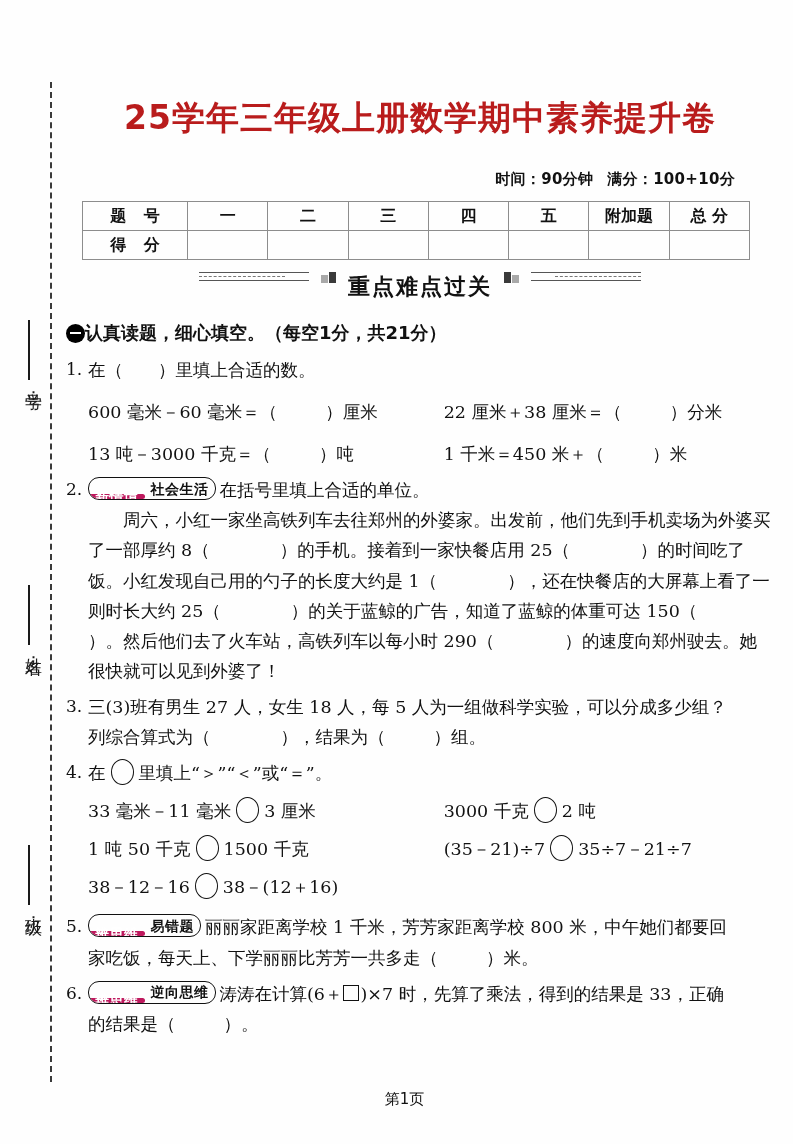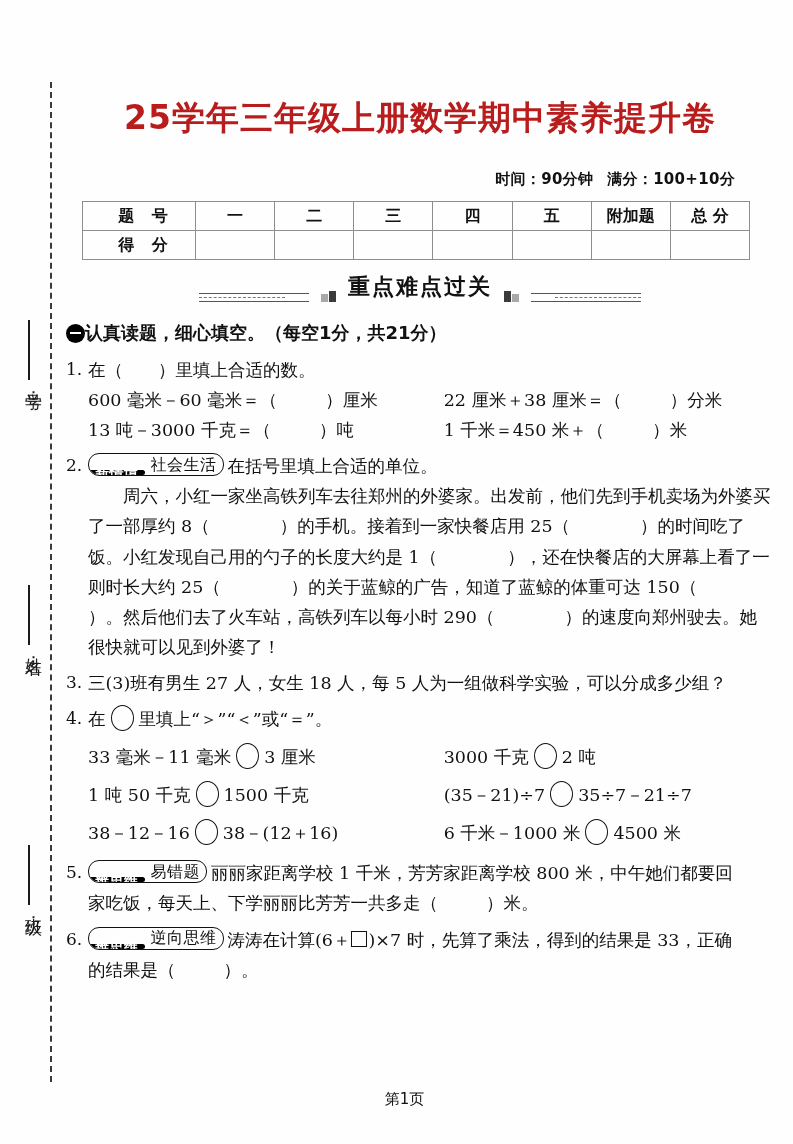--- a/index.html
+++ b/index.html
@@ -91,30 +91,30 @@
   .score-table td {
     border: 1px solid #8d8d8d;
     height: 28px;
     text-align: center;
     vertical-align: middle;
     font-size: 16px;
     font-weight: bold;
     font-family: "DejaVu Sans", "Liberation Sans", sans-serif;
     padding: 0;
   }
-  .score-table td.head-label { letter-spacing: 6px; text-indent: 6px; width: 104px; padding-left: 8px; }
+  .score-table td.head-label { letter-spacing: 6px; text-indent: 6px; width: 104px; }
 
   
   .banner {
     position: absolute;
     left: 70px;
     top: 272px;
     width: 700px;
     display: flex;
-    align-items: flex-end;
+    align-items: flex-start;
     justify-content: center;
     gap: 12px;
   }
   .banner-text {
     font-size: 22px;
     font-weight: bold;
     font-family: "DejaVu Sans", "Liberation Sans", sans-serif;
     letter-spacing: 2px;
     white-space: nowrap;
   }
@@ -171,21 +171,21 @@
   .q-num {
     flex: 0 0 auto;
     width: 22px;
     font-size: 17px;
   }
   .q-body { flex: 1 1 auto; }
   .q-line { white-space: nowrap; }
   .indent { text-indent: 2em; white-space: normal; }
 
   
-  .eq-row { display: flex; margin-top: 0; }
+  .eq-row { display: flex; margin-top: 12px; }
   .eq-col { width: 52%; white-space: nowrap; }
   .eq-col.second { width: 48%; }
   .blank-m { display: inline-block; width: 48px; }
   .blank-l { display: inline-block; width: 70px; }
 
   .circ {
     display: inline-block;
     width: 21px;
     height: 24px;
     border: 1.6px solid #111;
@@ -208,35 +208,35 @@
     align-items: stretch;
     border: 1.5px solid #111;
     border-radius: 11px;
     overflow: hidden;
     height: 21px;
     vertical-align: -4px;
     margin-right: 4px;
     font-family: "DejaVu Sans", "Liberation Sans", sans-serif;
   }
   .pill .dark {
-    background: #000000;
+    background: #be185d;
     color: #fff;
     font-size: 14px;
     font-weight: bold;
     padding: 0 6px;
     display: flex;
     align-items: center;
     border-radius: 10px;
     letter-spacing: 0.5px;
     margin-top: 16px;
   }
   .pill .light {
     color: #111;
-    font-size: 16px;
-    font-weight: normal;
+    font-size: 14px;
+    font-weight: bold;
     padding: 0 6px;
     display: flex;
     align-items: center;
     letter-spacing: 0.5px;
   }
 
   
   .footer {
     position: absolute;
     left: 0;
@@ -348,39 +348,39 @@
           </span><span>在括号里填上合适的单位。</span>
         </div>
         <div class="indent"><span>周六，小红一家坐高铁列车去往郑州的外婆家。出发前，他们先到手机卖场为外婆买了一部厚约 8（</span><span class="blank-l"></span><span>）的手机。接着到一家快餐店用 25（</span><span class="blank-l"></span><span>）的时间吃了饭。小红发现自己用的勺子的长度大约是 1（</span><span class="blank-l"></span><span>），还在快餐店的大屏幕上看了一则时长大约 25（</span><span class="blank-l"></span><span>）的关于蓝鲸的广告，知道了蓝鲸的体重可达 150（</span><span class="blank-l"></span><span>）。然后他们去了火车站，高铁列车以每小时 290（</span><span class="blank-l"></span><span>）的速度向郑州驶去。她很快就可以见到外婆了！</span></div>
       </div>
     </div>
 
     <div class="q">
       <div class="q-num">3.</div>
       <div class="q-body">
         <div class="q-line">三(3)班有男生 27 人，女生 18 人，每 5 人为一组做科学实验，可以分成多少组？</div>
+        <div class="q-line"><span>列综合算式为（</span><span class="blank-l"></span><span>），结果为（</span><span class="blank-m"></span><span>）组。</span></div>
       </div>
     </div>
 
     <div class="q">
       <div class="q-num">4.</div>
       <div class="q-body">
         <div class="q-line"><span>在</span><span class="circ"></span><span>里填上“＞”“＜”或“＝”。</span></div>
 
         <div class="eq-row" style="margin-top:8px">
           <div class="eq-col"><span>33 毫米－11 毫米</span><span class="circ"></span><span>3 厘米</span></div>
           <div class="eq-col second"><span>3000 千克</span><span class="circ"></span><span>2 吨</span></div>
         </div>
         <div class="eq-row" style="margin-top:8px">
           <div class="eq-col"><span>1 吨 50 千克</span><span class="circ"></span><span>1500 千克</span></div>
           <div class="eq-col second"><span>(35－21)÷7</span><span class="circ"></span><span>35÷7－21÷7</span></div>
         </div>
         <div class="eq-row" style="margin-top:8px">
           <div class="eq-col"><span>38－12－16</span><span class="circ"></span><span>38－(12＋16)</span></div>
-          <div class="eq-col second"><span>6 千米－1000 米</span><span class="circ"></span><span>4500 米</span></div>
         </div>
       </div>
     </div>
 
     <div class="q" style="margin-top:10px">
       <div class="q-num">5.</div>
       <div class="q-body">
         <div>
           <span class="pill">
             <span class="dark">辨思维</span>

